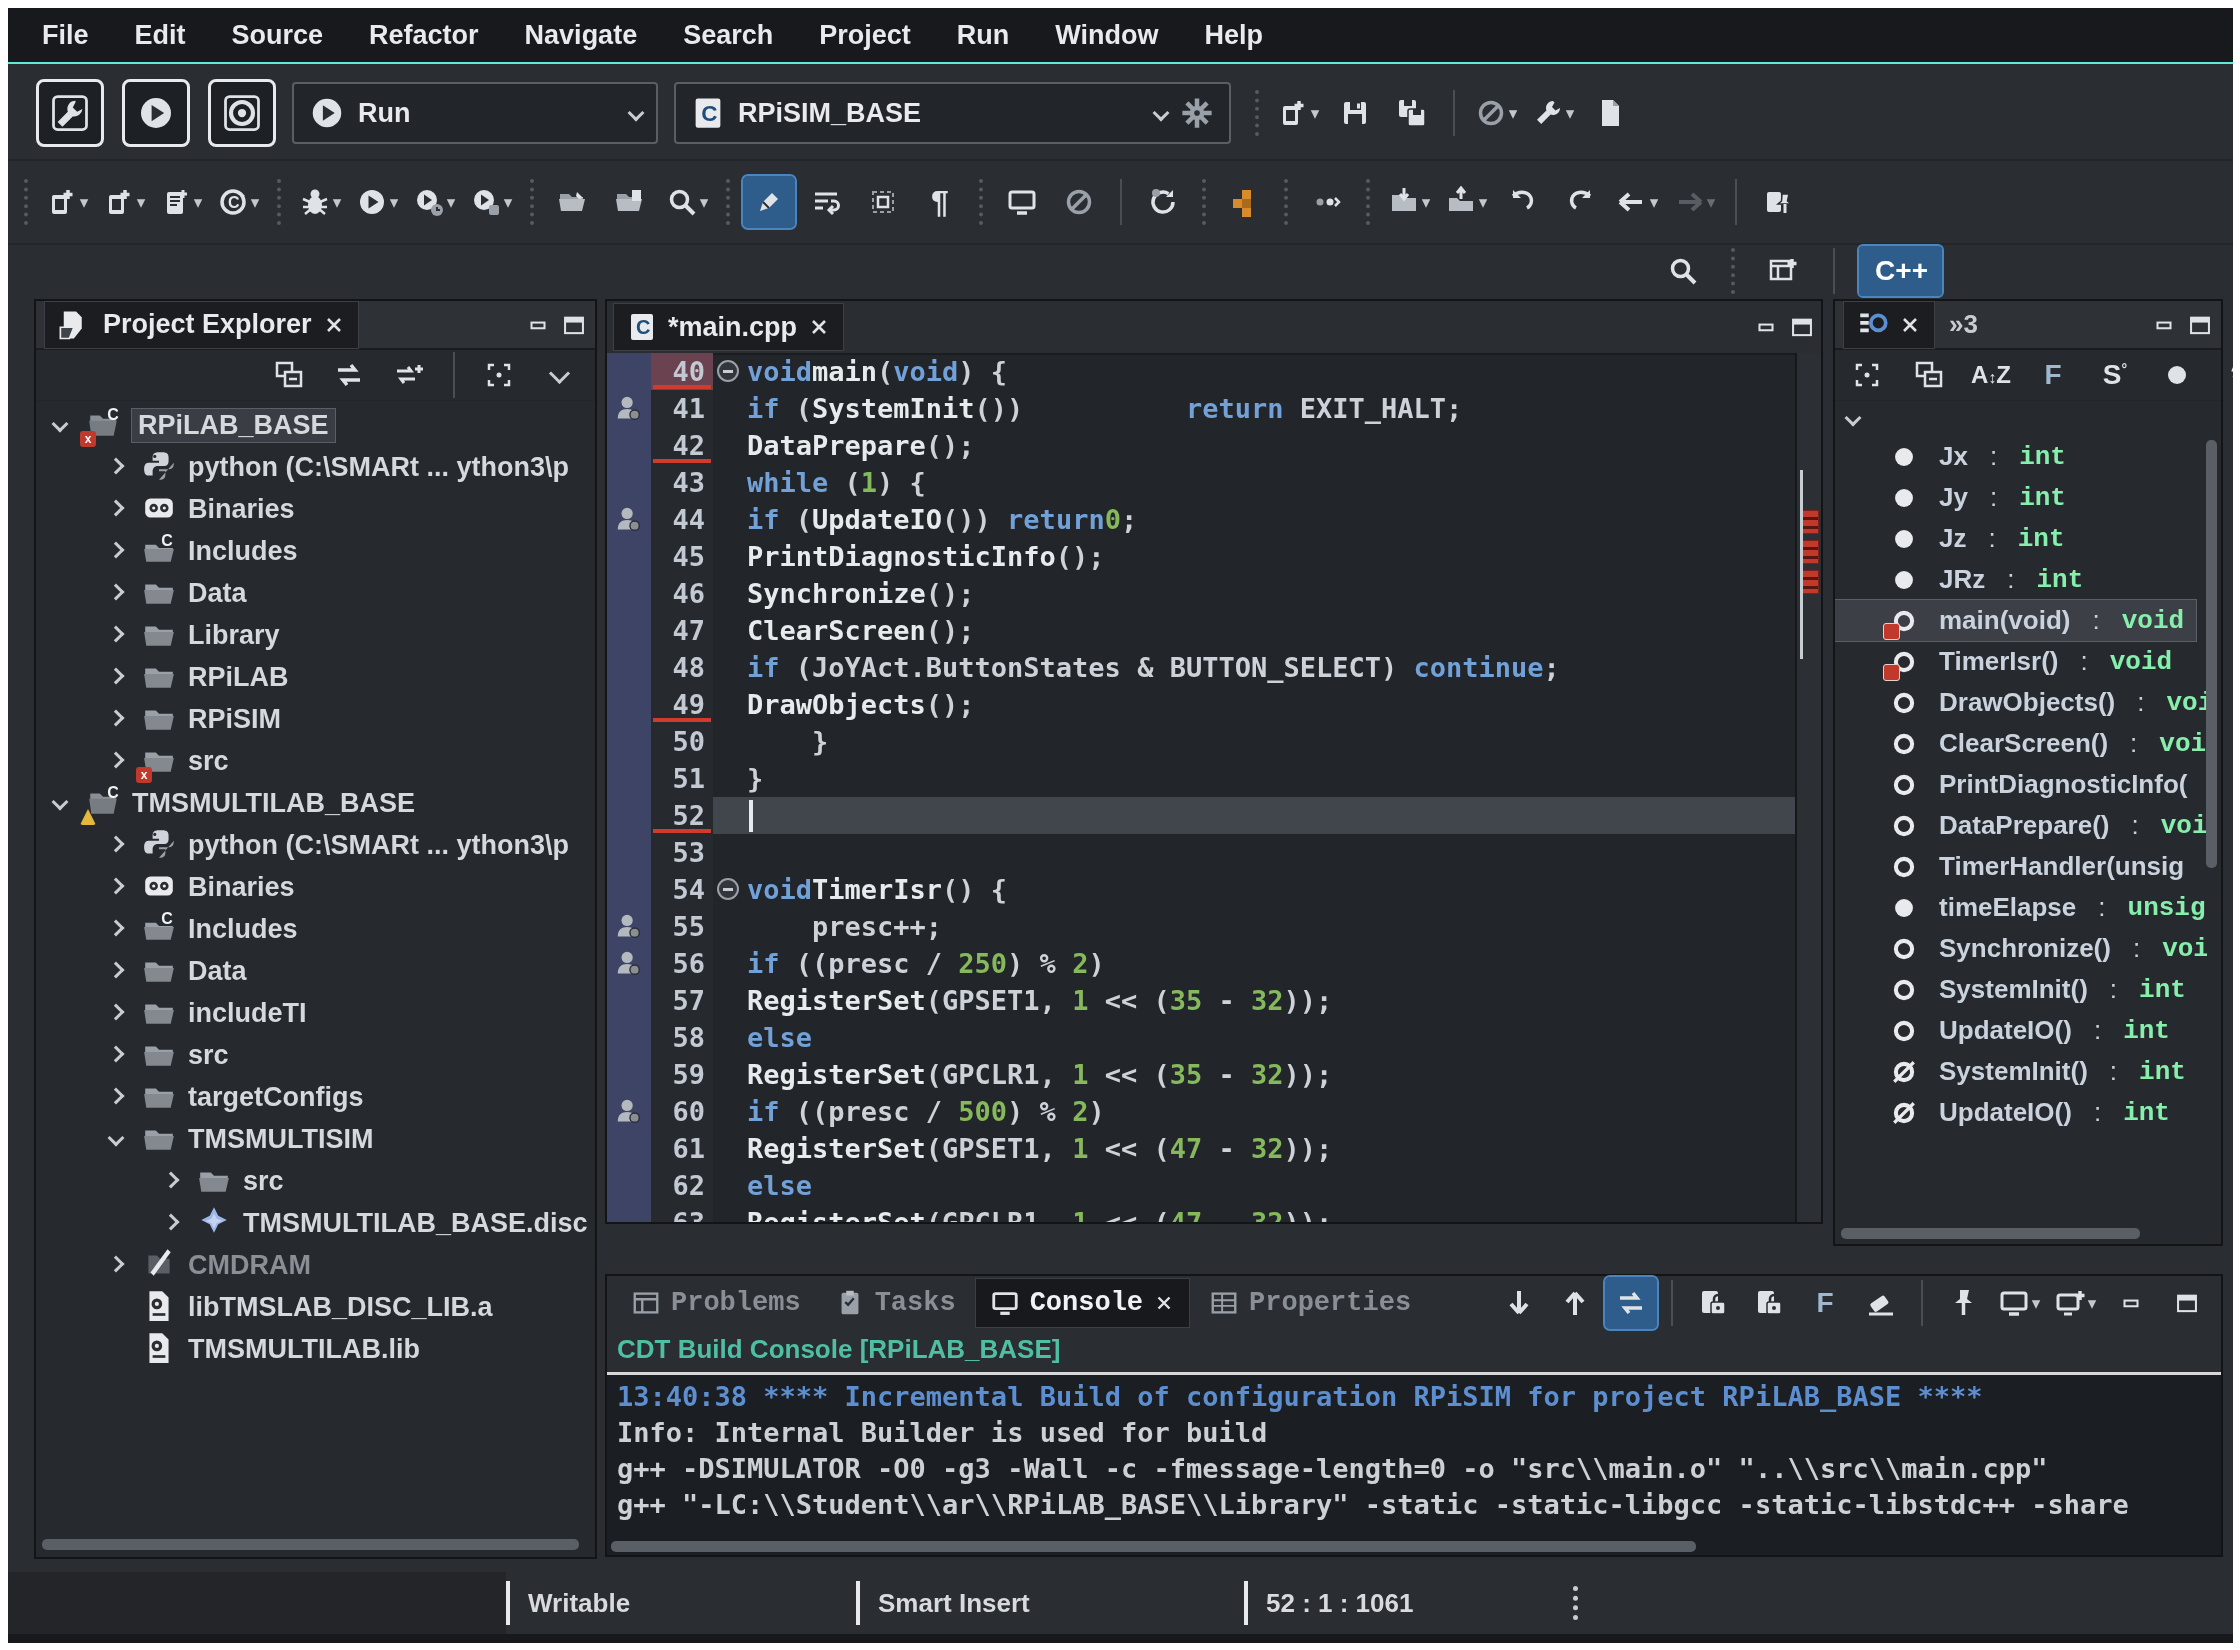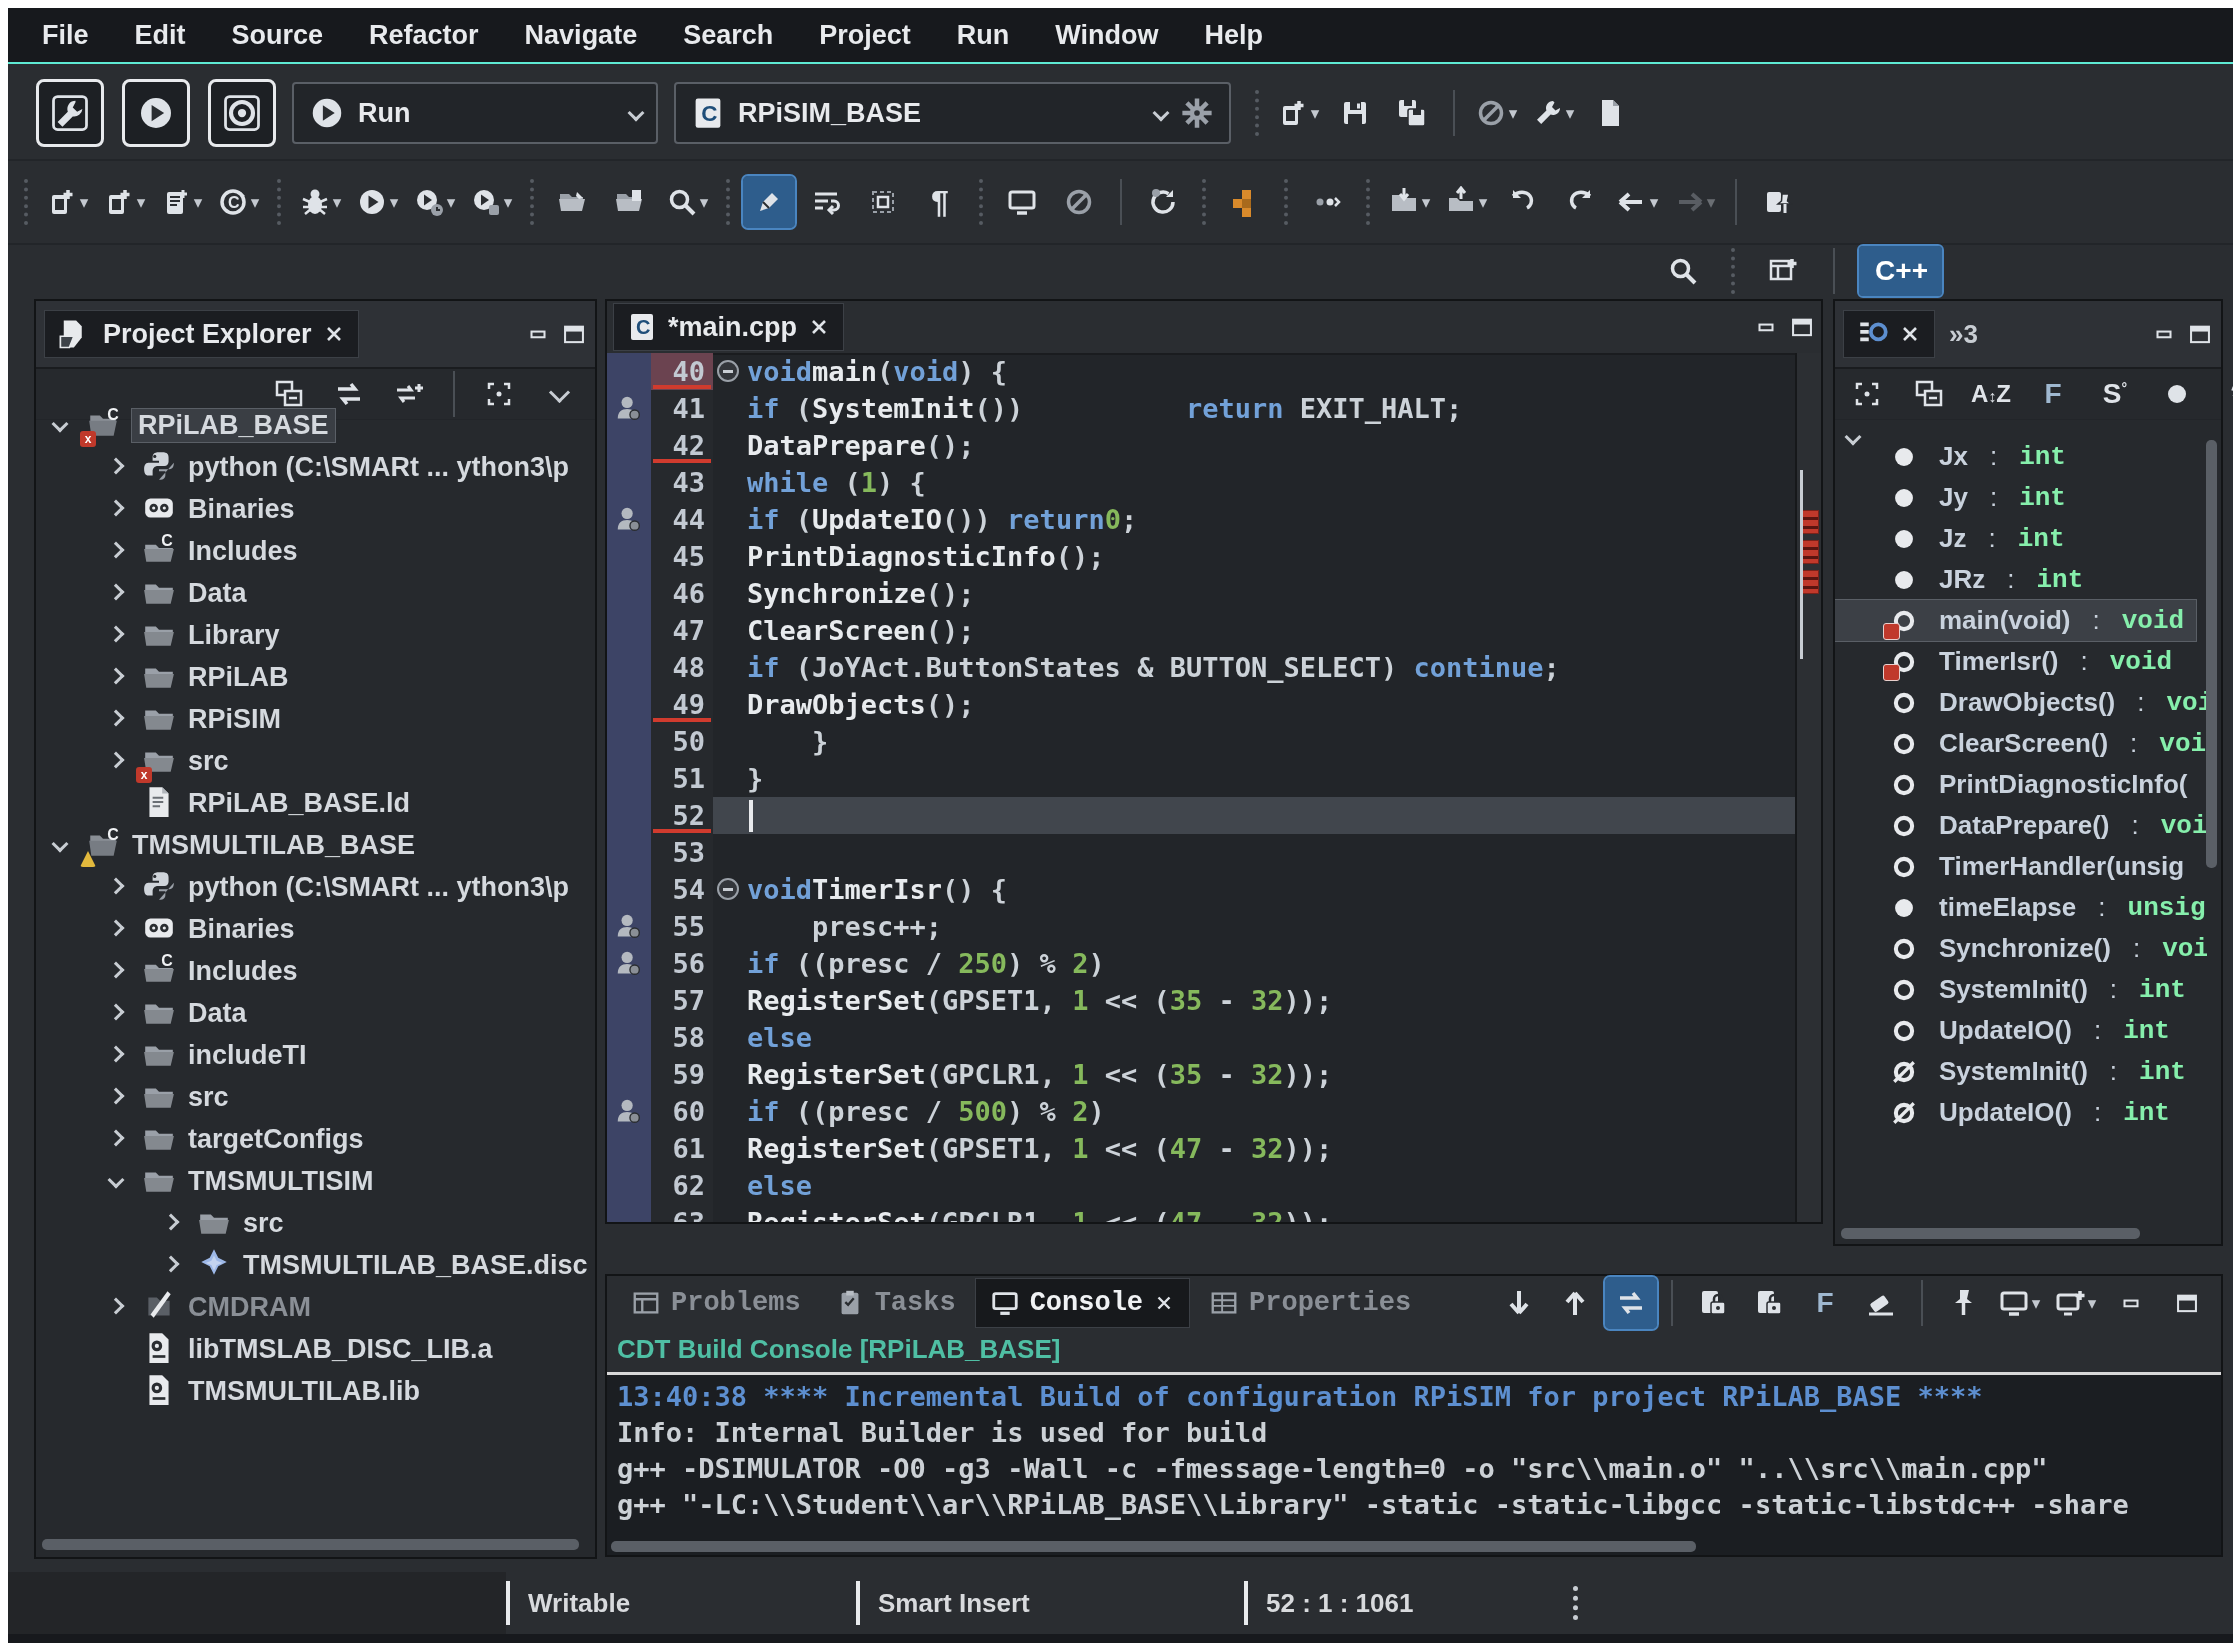--- a/index.html
+++ b/index.html
@@ -24,21 +24,21 @@
   .tb-btn.disabled{opacity:.42;}
   .dd-mark{font-size:17px;color:#c3c8cf;line-height:1;}
   .tb-sep{width:0;height:46px;border-left:4px dotted #565b62;margin:0 8px;}
   .tb-sep2{width:0;height:46px;border-left:2px solid #4a4f55;margin:0 10px;}
   .glyph-txt{font-size:32px;font-weight:700;color:#dfe3e8;line-height:1;}
   .cpp-btn{height:50px;padding:0 14px;background:#1f4e79;outline:2px solid #4a85c0;border-radius:4px;display:flex;align-items:center;}
   .cpp-btn span{font-size:28px;font-weight:700;color:#fff;}
 
   
   .panel{background:#26292d;border:2px solid #121416;box-sizing:border-box;}
-  .panel-head{height:68px;background:#2e3136;border-bottom:2px solid #1a1c1f;display:flex;align-items:center;padding:0 8px;box-sizing:border-box;}
+  .panel-head{height:49px;background:#2e3136;border-bottom:2px solid #1a1c1f;display:flex;align-items:center;padding:0 8px;box-sizing:border-box;}
   .tab-box{display:flex;align-items:center;gap:10px;background:#1b1d21;border:1px solid #3c4046;height:46px;padding:0 12px;}
   .tab-title{font-size:27px;font-weight:700;color:#e8eaed;white-space:nowrap;}
   .minmax{display:flex;gap:10px;margin-left:auto;}
   .chev{display:inline-block;width:9px;height:9px;border-right:3px solid #c8cdd3;border-bottom:3px solid #c8cdd3;}
   .chev.r{transform:rotate(-45deg);}
   .chev.d{transform:rotate(45deg);}
 
   
   #pe{left:26px;top:291px;width:563px;height:1260px;}
   #pe-toolbar{height:50px;display:flex;align-items:center;justify-content:flex-end;gap:8px;padding-right:10px;border-bottom:1px solid #222529;}
@@ -680,31 +680,20 @@
           <span style="width: 22px; flex: 0 0 22px;"><span class="chev r"></span></span>
           <span class="ticon">
             <svg width="34" height="34" viewBox="0 0 32 32">
               <path d="M3 9h10l3 3h13v4H3z" fill="#9aa0a8"></path>
               <path d="M2 14h28l-3 13H4z" fill="#84898f"></path>
             </svg>
             <span class="badge error">x</span>
           </span>
           <span class="tlabel">src</span>
         </div>
-        <div class="trow" style="padding-left: 74px;">
-          <span style="width: 22px; flex: 0 0 22px;"></span>
-          <span class="ticon">
-            <svg width="34" height="34" viewBox="0 0 32 32">
-              <path d="M7 2h12l6 6v22H7z" fill="#e8eaed"></path>
-              <path d="M19 2l6 6h-6z" fill="#b0b5bb"></path>
-              <path d="M10 12h10M10 16h10M10 20h7" stroke="#6a6f75" stroke-width="2"></path>
-            </svg>
-          </span>
-          <span class="tlabel">RPiLAB_BASE.ld</span>
-        </div>
         <div class="trow" style="padding-left: 18px;">
           <span style="width: 22px; flex: 0 0 22px;"><span class="chev d"></span></span>
           <span class="ticon">
             <svg width="34" height="34" viewBox="0 0 32 32">
               <path d="M4 8h9l3 3h12v4H4z" fill="#8a8f96"></path>
               <path d="M3 13h26l-3 14H5z" fill="#777c83"></path>
               <text x="20" y="12" fill="#f0f2f4" font-size="15" font-weight="bold" font-family="Liberation Sans">C</text>
             </svg>
             <span class="badge warn"></span>
           </span>

